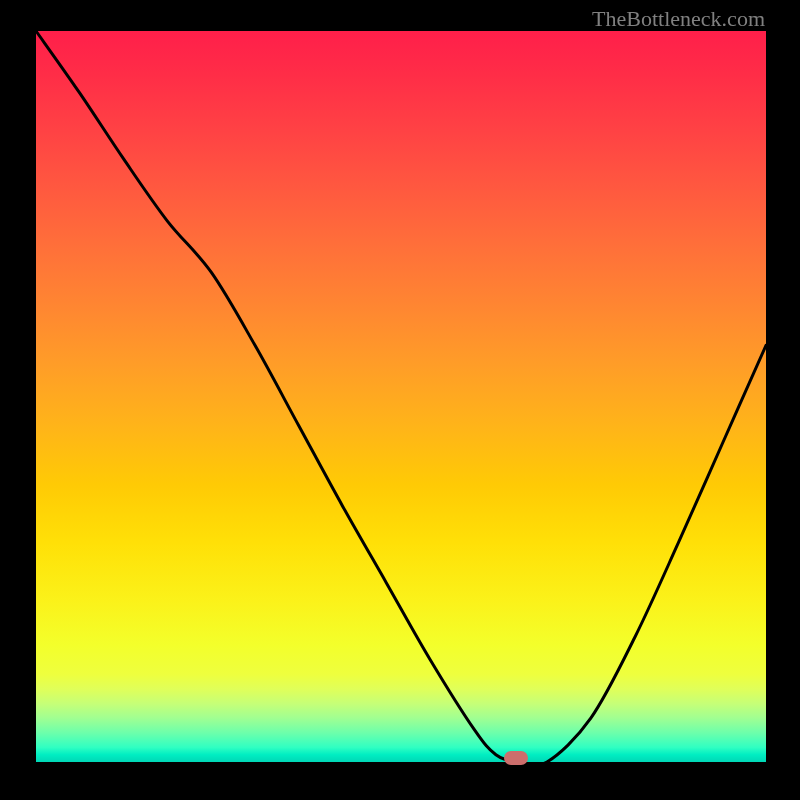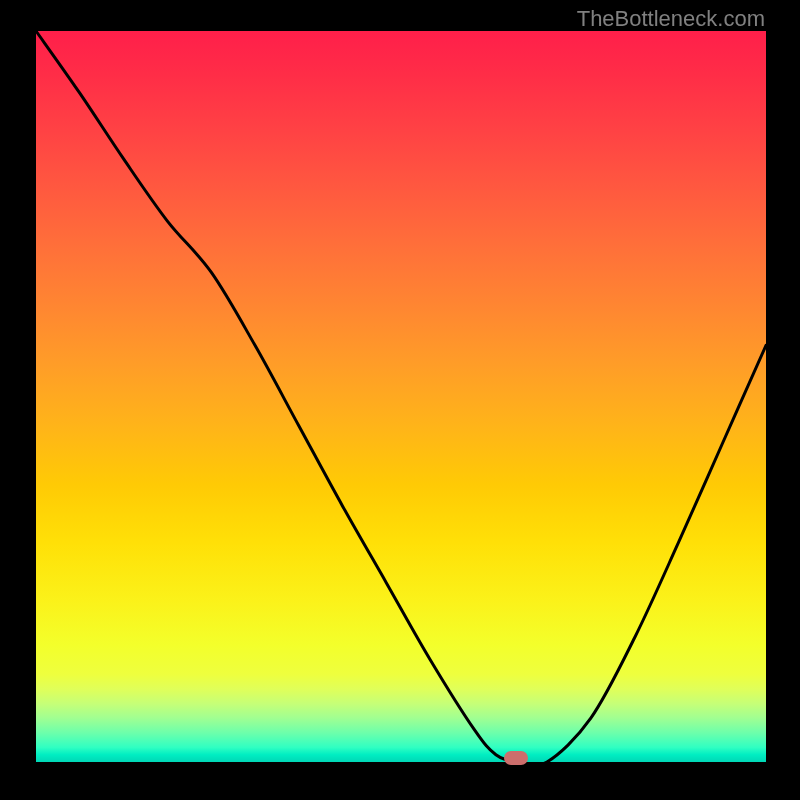--- a/index.html
+++ b/index.html
@@ -43,21 +43,21 @@
       #6dffab 96%,
       #30ffc2 98%,
       #00eec2 99%,
       #00d7b6 100%
     );
   }
   .watermark {
     position: absolute;
     top: 6px;
     right: 35px;
-    font-family: Liberation Sans, sans-serif;
+    font-family: Liberation Serif, serif;
     font-size: 22px;
     font-weight: 400;
     color: #808080;
     letter-spacing: 0px;
   }
   .line-svg {
     position: absolute;
     left: 0;
     top: 0;
     width: 730px;

